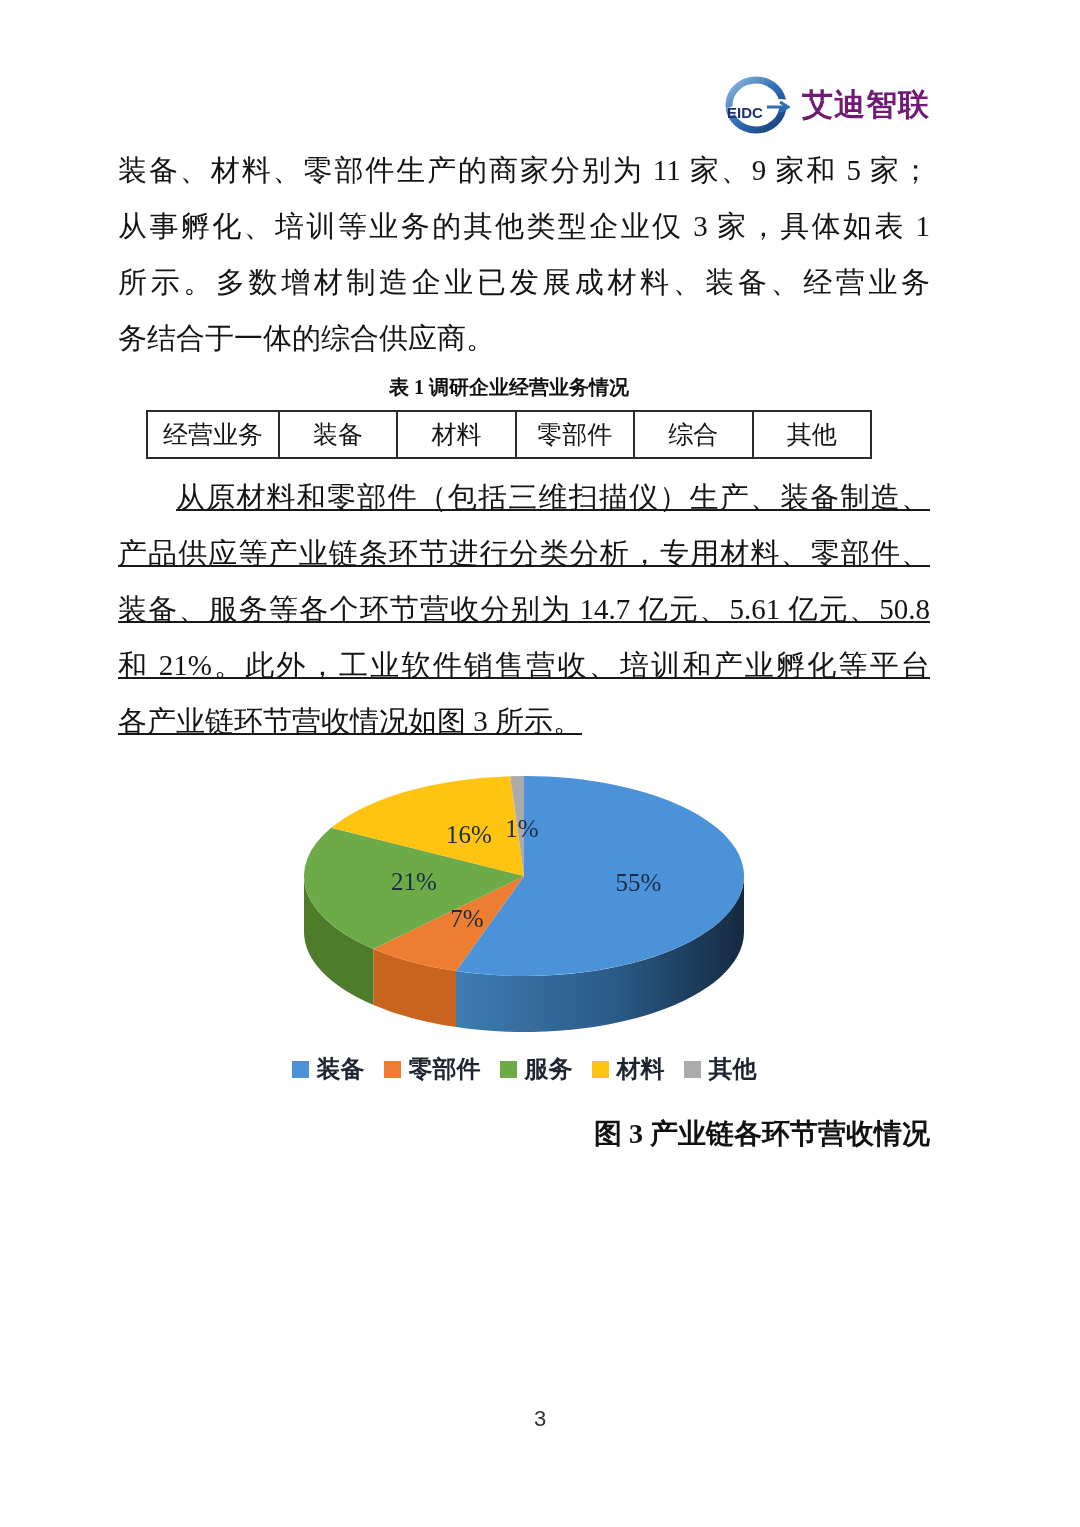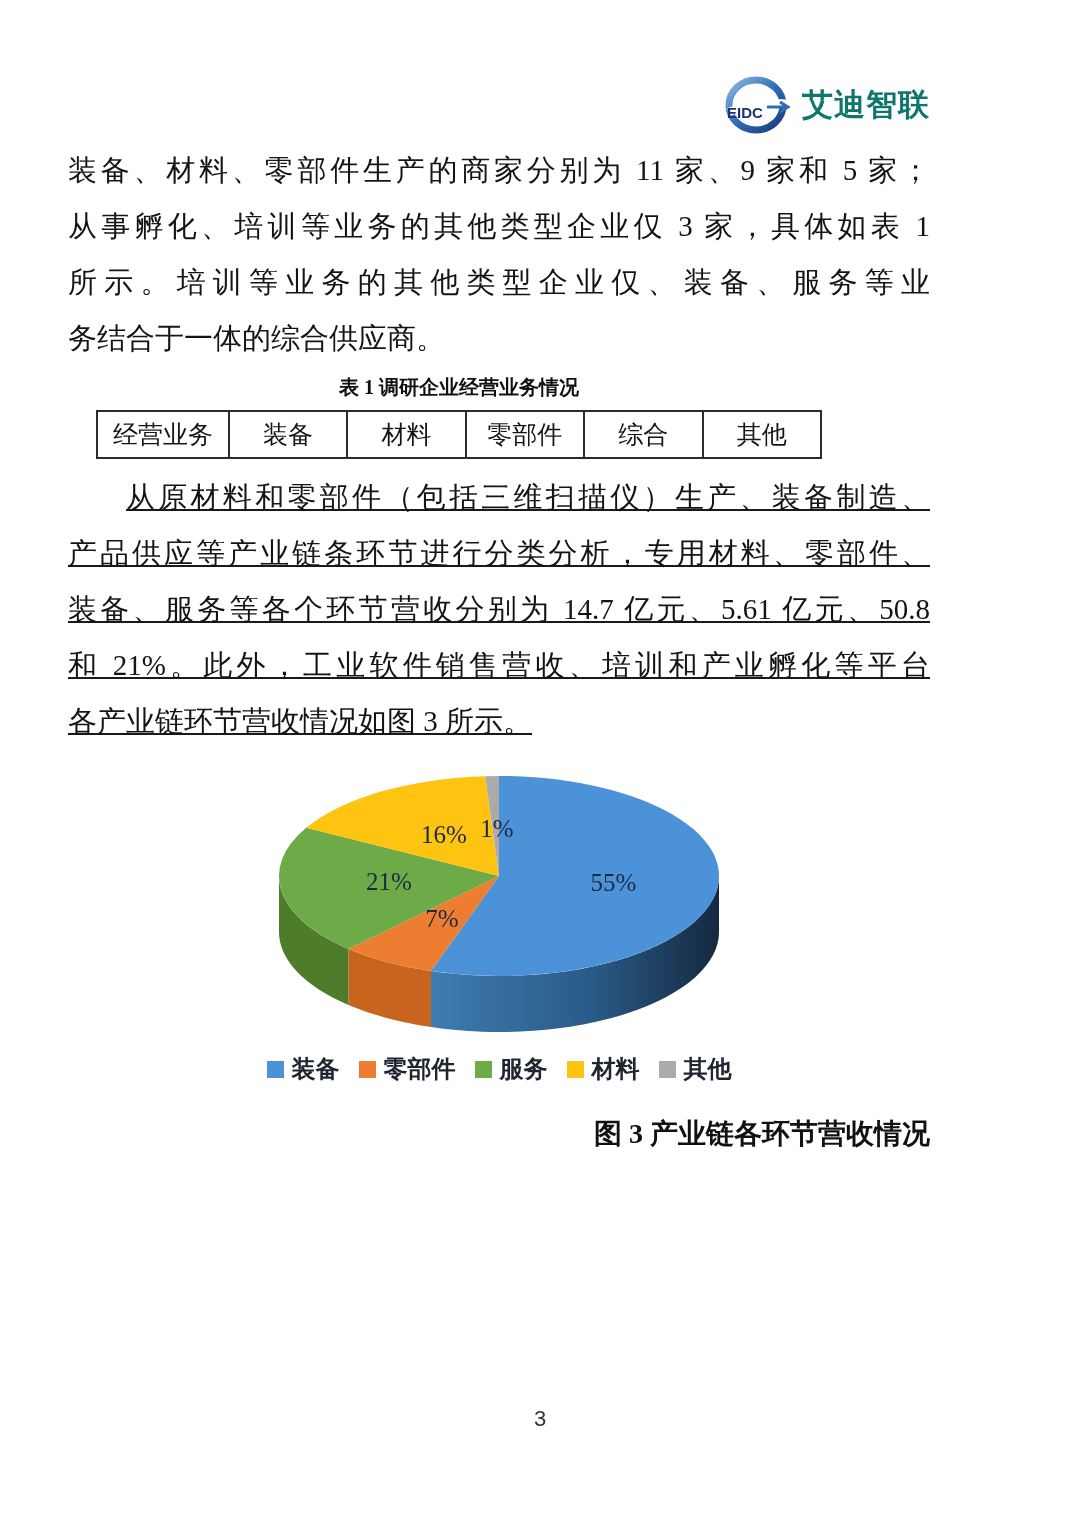--- a/index.html
+++ b/index.html
@@ -5,24 +5,24 @@
   html,body { margin:0; padding:0; background:#ffffff; }
   .page {
     position:relative; width:1080px; height:1527px; background:#ffffff;
     font-family:"Liberation Serif","DejaVu Serif",serif; color:#1a1a1a;
     overflow:hidden; margin:6px auto;
   }
   
   .logo { position:absolute; top:68px; right:150px; display:flex; align-items:center; gap:5px; }
   .brand {
     font-family:"Liberation Sans","DejaVu Sans",sans-serif; font-weight:bold;
-    font-size:31px; color:#0f766e; letter-spacing:1px;
+    font-size:31px; color:#701a75; letter-spacing:1px;
   }
   
-  .content { padding:136px 150px 0 68px; }
+  .content { padding:136px 150px 0 118px; }
   .para { margin:0; }
   .line { display:block; font-size:29px; line-height:56px; white-space:nowrap; color:#141414; }
   .jl { text-align:justify; text-align-last:justify; }
   .indent { text-indent:2em; }
   
   .tbl-wrap { width:726px; margin:6px 0 0 28px; }
   .tbl-title { font-weight:bold; font-size:20px; line-height:30px; text-align:center; margin-bottom:8px; color:#111; }
   table.biz { width:100%; border-collapse:collapse; table-layout:fixed; }
   table.biz th, table.biz td {
     border:2px solid #2b2b2b; text-align:center; vertical-align:middle;
@@ -67,21 +67,21 @@
       <text x="8" y="44" font-size="15" font-weight="bold" fill="#1e3273" font-family="Liberation Sans, sans-serif">EIDC</text>
     </svg>
     <span class="brand">艾迪智联</span>
   </div>
 
   <div class="content">
 
     <p class="para">
       <span class="line jl">装备、材料、零部件生产的商家分别为 11 家、9 家和 5 家；</span>
       <span class="line jl">从事孵化、培训等业务的其他类型企业仅 3 家，具体如表 1</span>
-      <span class="line jl">所示。培训等业务的其他类型企业仅、装备、服务等业</span>
+      <span class="line jl">所示。多数增材制造企业已发展成材料、装备、经营业务</span>
       <span class="line">务结合于一体的综合供应商。</span>
     </p>
 
     <div class="tbl-wrap">
       <div class="tbl-title">表 1  调研企业经营业务情况</div>
       <table class="biz">
         <colgroup>
             <col class="c0">
             <col>
             <col>

